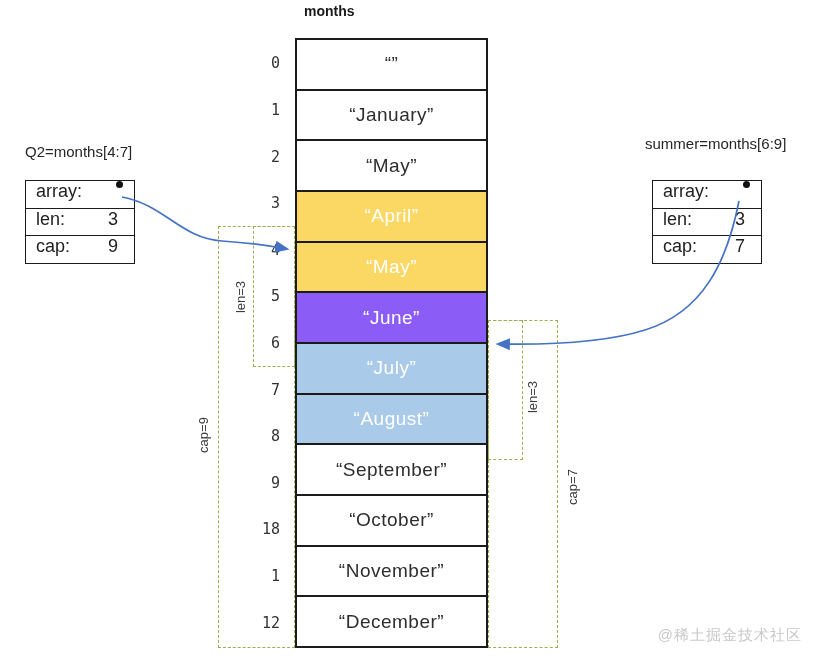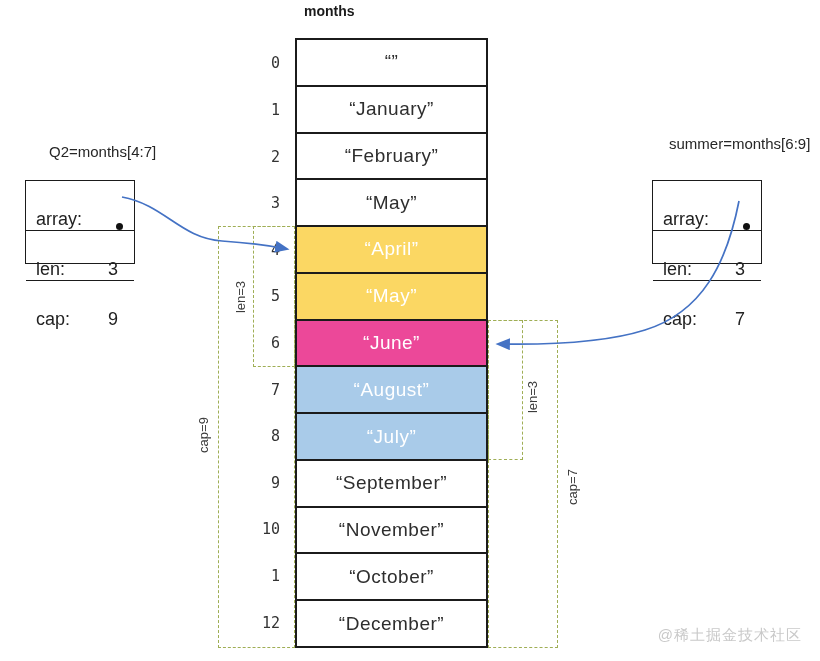--- a/index.html
+++ b/index.html
@@ -15,41 +15,41 @@
     border:2px solid #1b1b1b;box-sizing:border-box;display:flex;flex-direction:column;
     background:#fff;
   }
   .cell{
     flex:1;display:flex;align-items:center;justify-content:center;
     border-bottom:2px solid #1b1b1b;box-sizing:border-box;
     font-size:19px;color:#2e2e2e;letter-spacing:.5px;
   }
   .cell:last-child{border-bottom:none;}
   .fill-yellow{background:#fbd763;color:#ffffff;}
-  .fill-orange{background:#ec4899;color:#ffffff;}
+  .fill-orange{background:#8b5cf6;color:#ffffff;}
   .fill-blue{background:#a9cbe9;color:#ffffff;}
   .index-column{
     position:absolute;left:238px;top:40px;width:44px;height:606px;
     display:flex;flex-direction:column;
   }
   .idx{
     flex:1;display:flex;align-items:center;justify-content:flex-end;
     font-family:"DejaVu Sans Mono","Liberation Mono",monospace;
     font-size:15px;color:#333;padding-right:2px;
   }
   .slice-label{
-    position:absolute;font-size:15px;color:#262626;white-space:nowrap;margin-left:24px;
+    position:absolute;font-size:15px;color:#262626;white-space:nowrap;
   }
   .slice-box{
     position:absolute;width:110px;height:84px;border:1.5px solid #1b1b1b;
     box-sizing:border-box;display:flex;flex-direction:column;background:#fff;
   }
   .slice-row{
-    flex:1;display:flex;align-items:flex-end;border-bottom:1.5px solid #1b1b1b;
-    box-sizing:border-box;padding-left:10px;font-size:18px;color:#222;margin-top:28px;
+    flex:1;display:flex;align-items:flex-start;border-bottom:1.5px solid #1b1b1b;
+    box-sizing:border-box;padding-left:10px;font-size:18px;color:#222;
   }
   .slice-row:last-child{border-bottom:none;}
   .slice-row .spacer{flex:1;}
   .slice-row .val{margin-right:16px;}
   .pointer-dot{
     width:7px;height:7px;border-radius:50%;background:#111;margin-right:11px;
   }
   .dashed-box{
     position:absolute;border:1.5px dashed #9fae55;box-sizing:border-box;
   }
@@ -73,60 +73,57 @@
       <div class="idx">0</div>
       <div class="idx">1</div>
       <div class="idx">2</div>
       <div class="idx">3</div>
       <div class="idx">4</div>
       <div class="idx">5</div>
       <div class="idx">6</div>
       <div class="idx">7</div>
       <div class="idx">8</div>
       <div class="idx">9</div>
-      <div class="idx">10</div>
+      <div class="idx">18</div>
       <div class="idx">1</div>
       <div class="idx">12</div>
     </div>
   <div class="months-array">
       <div class="cell fill-white">
         <span>“”</span>
       </div>
       <div class="cell fill-white">
         <span>“January”</span>
-      </div>
-      <div class="cell fill-white">
-        <span>“February”</span>
       </div>
       <div class="cell fill-white">
         <span>“May”</span>
       </div>
       <div class="cell fill-yellow">
         <span>“April”</span>
       </div>
       <div class="cell fill-yellow">
         <span>“May”</span>
       </div>
       <div class="cell fill-orange">
         <span>“June”</span>
       </div>
       <div class="cell fill-blue">
-        <span>“August”</span>
+        <span>“July”</span>
       </div>
       <div class="cell fill-blue">
-        <span>“July”</span>
+        <span>“August”</span>
       </div>
       <div class="cell fill-white">
         <span>“September”</span>
       </div>
       <div class="cell fill-white">
-        <span>“November”</span>
+        <span>“October”</span>
       </div>
       <div class="cell fill-white">
-        <span>“October”</span>
+        <span>“November”</span>
       </div>
       <div class="cell fill-white">
         <span>“December”</span>
       </div>
     </div>
 
   <div class="dashed-box" style="left:218px;top:226px;width:77px;height:422px;"></div>
   <div class="dashed-box" style="left:253px;top:226px;width:42px;height:141px;"></div>
   <div class="dashed-box" style="left:488px;top:320px;width:70px;height:328px;"></div>
   <div class="dashed-box" style="left:488px;top:320px;width:35px;height:140px;"></div>

